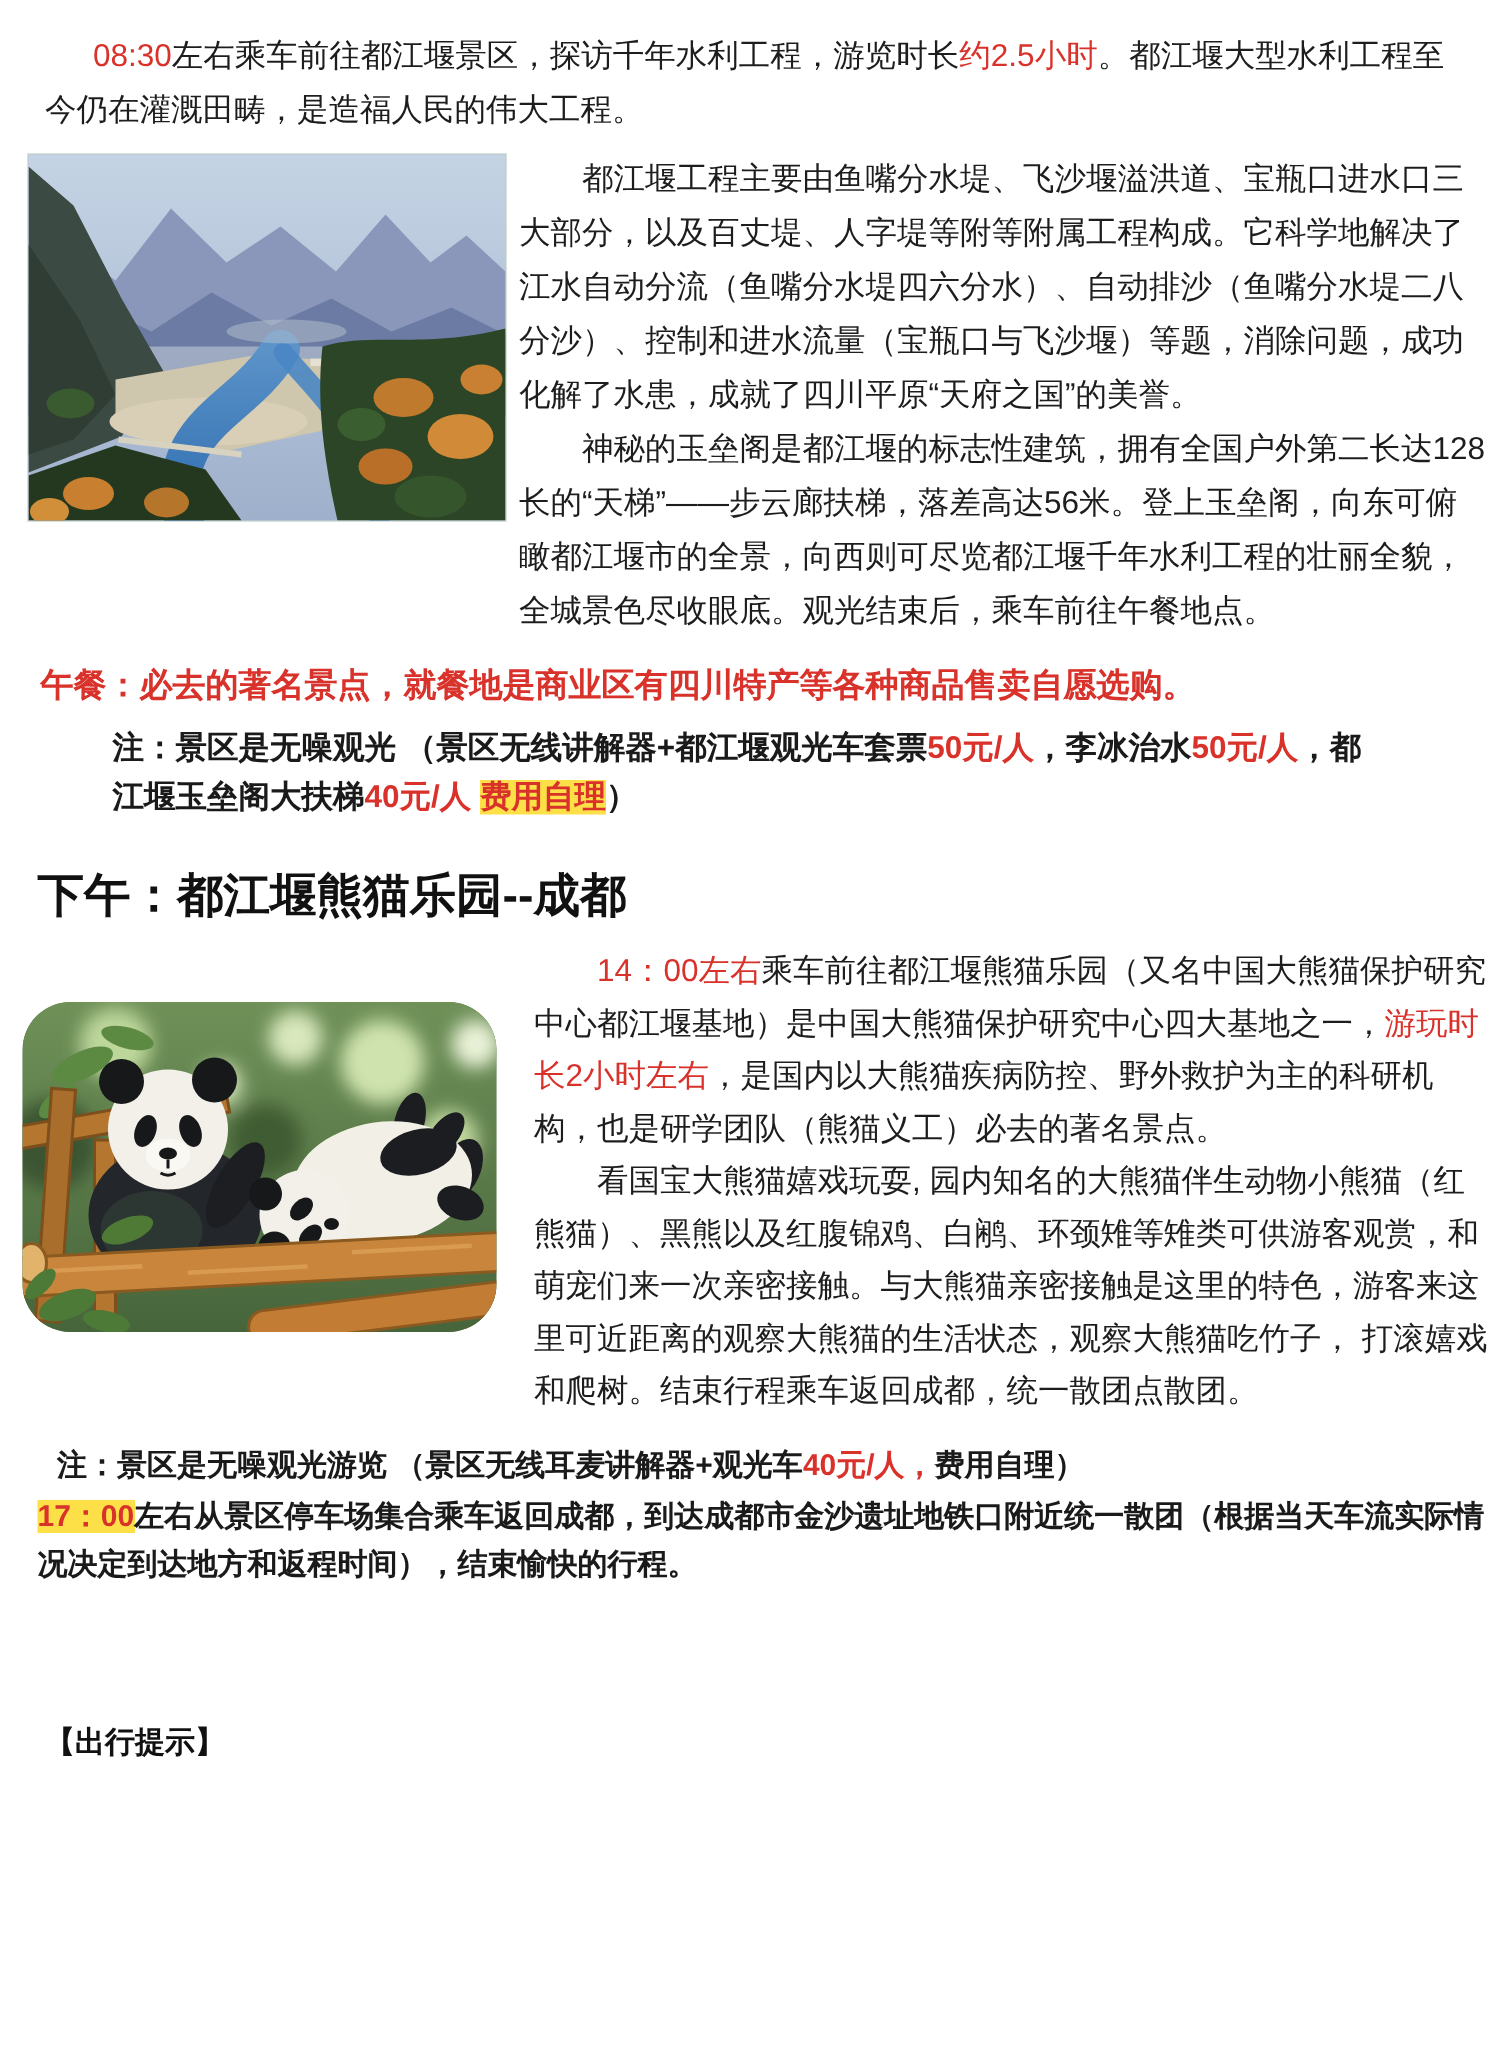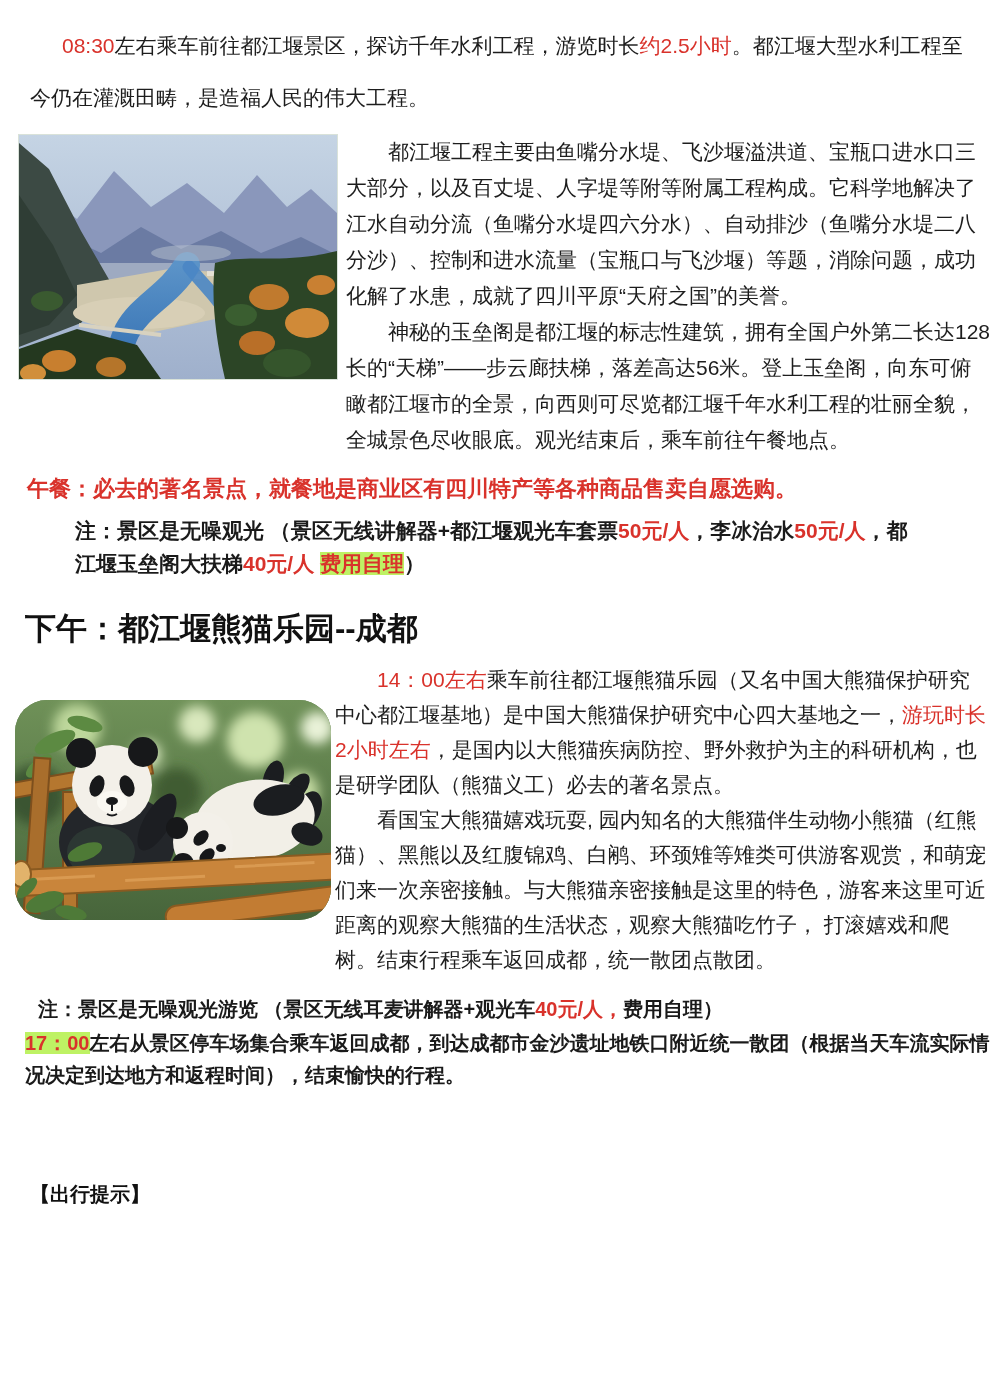--- a/index.html
+++ b/index.html
@@ -5,26 +5,26 @@
   html,body{margin:0;padding:0;background:#ffffff;}
   .page{
     position:relative;
     width:1000px;height:1378px;
     background:#ffffff;
     overflow:hidden;
     font-family:"Liberation Sans","DejaVu Sans",sans-serif;
     color:#1d1d1d;
   }
   .red{color:#d9322b;}
-  .hl-y{background:#bef264;}
+  .hl-y{background:#fde047;}
   .hl-b{background:#b4c6e7;}
 
   .intro{
     margin:20px 26px 0 30px;
-    font-size:21px;line-height:52px;
+    font-size:21px;line-height:36px;
     text-indent:32px;
   }
   .row1{
     display:flex;align-items:flex-start;
     margin:10px 8px 0 18px;
   }
   .img-frame{
     width:318px;height:244px;flex:0 0 auto;
     border:1px solid #d9e2d9;
     background:#9fb4cc;
@@ -53,21 +53,21 @@
     display:flex;align-items:flex-start;
     margin:14px 5px 0 15px;
   }
   .img-round{
     width:316px;height:220px;flex:0 0 auto;
     margin-top:38px;
     border-radius:32px;overflow:hidden;
     background:#5f7f4c;
   }
   .col2{
-    margin-left:4px;width:652px;
+    margin-left:25px;width:652px;
     font-size:21px;line-height:35px;
   }
   .ret{
     margin:22px 8px 0 25px;
     font-size:21px;line-height:32px;
   }
   .note2{
     margin:18px 0 0 38px;
     font-size:20px;line-height:28px;
     font-weight:700;color:#1a1a1a;

